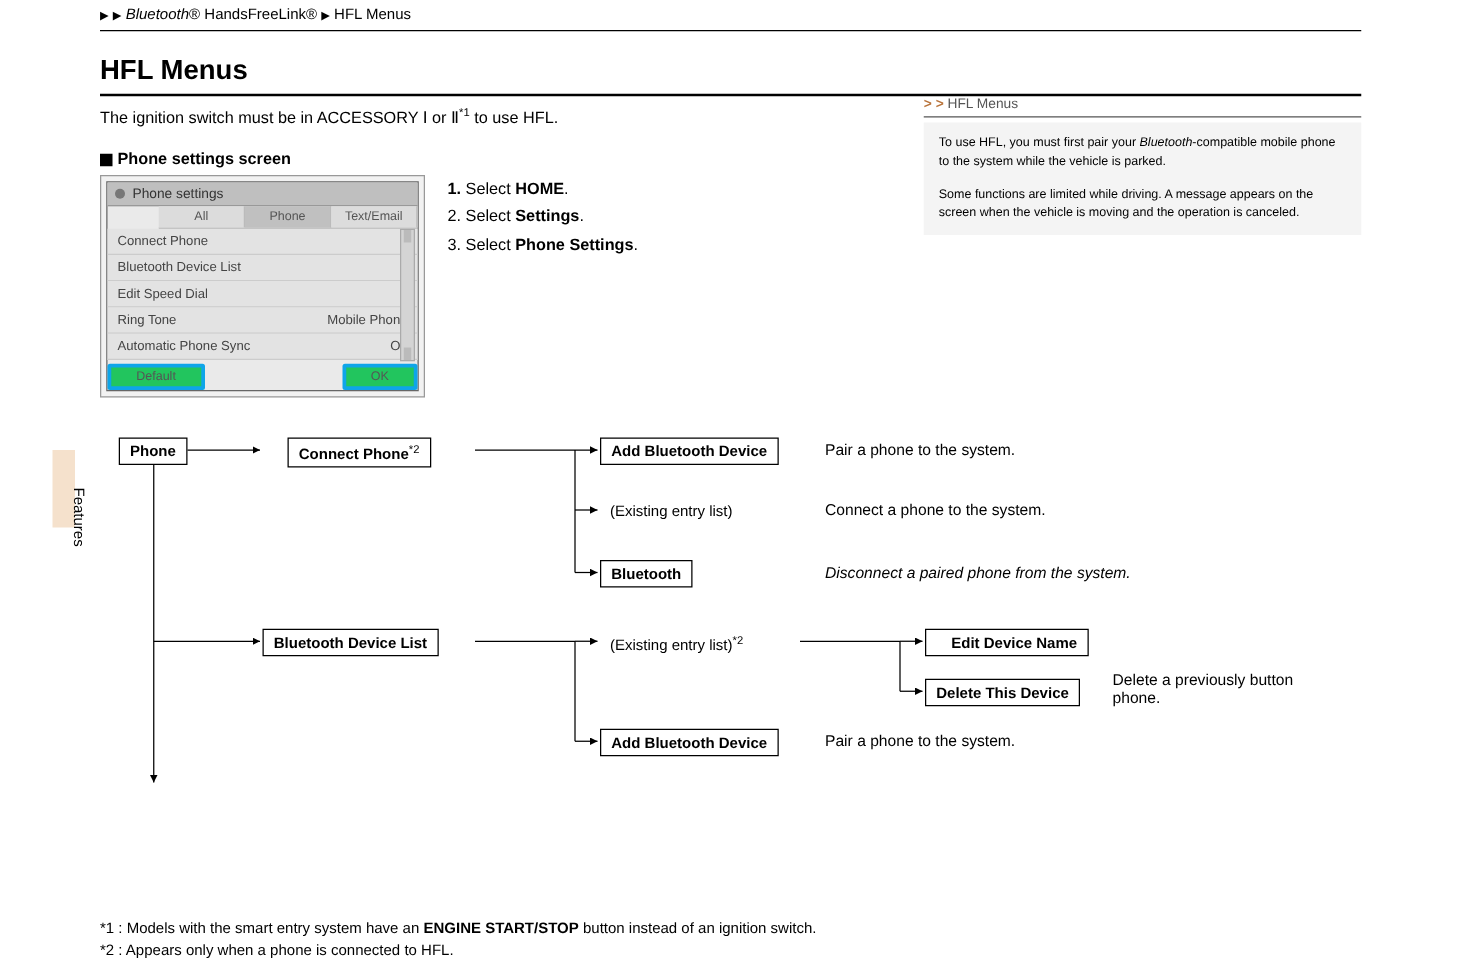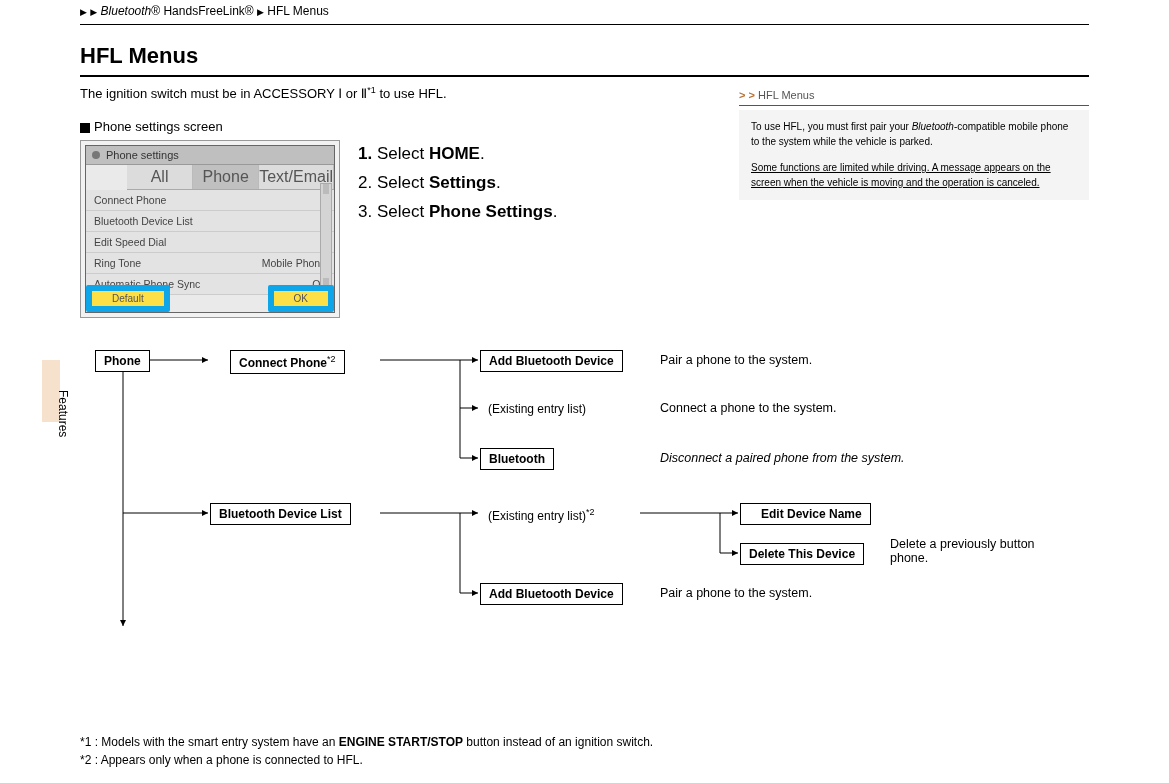--- a/index.html
+++ b/index.html
@@ -21,48 +21,48 @@
   .breadcrumb-top .arrow { font-size: 9px; }
   .hr-thin { border: none; border-top: 1px solid #000; margin: 6px 80px 0; }
   .page-title {
     font-size: 22px;
     font-weight: bold;
     margin: 18px 80px 6px;
   }
   .hr-thick { border: none; border-top: 2px solid #000; margin: 0 80px; }
   .content { display: flex; padding: 0 80px; }
   .col-left { flex: 1 1 auto; padding-top: 8px; }
-  .col-right { width: 370px; padding-left: 20px; padding-top: 12px; }
+  .col-right { width: 370px; padding-left: 20px; padding-top: 0; }
   .ignition { font-size: 13px; }
-  .subhead { font-weight: normal; font-size: 13px; margin-top: 18px; }
+  .subhead { font-weight: bold; font-size: 13px; margin-top: 18px; }
   .subhead .square { display:inline-block; width:10px; height:10px; background:#000; margin-right:4px; vertical-align:middle; }
 
   .screen-row { display:flex; gap:18px; margin-top:6px; }
-  .steps { font-size:17px; line-height:1.7; }
+  .steps { font-size:13px; line-height:1.7; }
 
   
   .mock {
     width: 260px; height:178px;
     background:#f2f2f2; border:1px solid #999;
     padding:4px;
     position:relative;
   }
   .mock-inner { border:1px solid #666; height:100%; background:#eaeaea; }
   .mock-title { background:#bfbfbf; padding:3px 6px; font-size:11px; color:#333; display:flex; align-items:center; gap:6px; border-bottom:1px solid #999;}
   .mock-title .dot{ width:8px;height:8px;border-radius:50%;background:#777;display:inline-block;}
-  .mock-tabs { display:flex; font-size:16px; border-bottom:1px solid #aaa;margin-left:41px;}
+  .mock-tabs { display:flex; font-size:10px; border-bottom:1px solid #aaa;margin-left:41px;}
   .mock-tabs div{ flex:1; text-align:center; padding:3px 0; background:#dcdcdc; border-right:1px solid #bbb; color:#555;}
   .mock-tabs div.active{ background:#c0c0c0;}
   .mock-list { font-size:10.5px; color:#444;}
   .mock-row { display:flex; justify-content:space-between; padding:4px 8px; border-bottom:1px solid #ccc; background:#e3e3e3;}
   .mock-scroll { position:absolute; right:7px; top:42px; bottom:28px; width:12px; background:#d4d4d4; border:1px solid #aaa;}
   .mock-scroll::before,.mock-scroll::after{content:"";position:absolute;left:2px;right:2px;height:10px;background:#bbb;}
   .mock-scroll::before{top:0;} .mock-scroll::after{bottom:0;}
   .mock-btns{position:absolute;bottom:5px;left:5px;right:5px;display:flex;justify-content:space-between;font-size:10px;color:#555;}
-  .mock-btn{background:#fde047;border:6px solid #0ea5e9;padding:2px 20px;border-radius:2px;}
+  .mock-btn{background:#22c55e;border:3px solid #0ea5e9;padding:2px 20px;border-radius:2px;}
   .accent { position:absolute; left:42px; top:360px; width:18px; height:62px; background:#f5e1cc; }
   .features-label { position:absolute; left:56px; top:390px; writing-mode:vertical-rl; font-size:12px; }
 
   
   .info-head { font-size:11px; color:#555; padding-bottom:2px; }
   .info-head .gt{ color:#b8733a; font-weight:bold;}
   .info-line{ border:none;border-top:1.5px solid #555;margin:2px 0 0;}
   .info-box { background:#f4f4f4; padding:10px 12px; font-size:10px; line-height:1.45; margin-top:4px;}
 
   
@@ -218,21 +218,21 @@
     </div>
   </div>
 
   <div class="col-right">
     <div class="info-head">
       <span class="gt">&gt;</span> <span class="gt">&gt;</span> <span>HFL Menus</span>
     </div>
     <hr class="info-line">
     <div class="info-box">
       <p style="margin:0 0 12px 0;"><span>To use HFL, you must first pair your </span><i>Bluetooth</i><span>-compatible mobile phone to the system while the vehicle is parked.</span></p>
-      <p style="margin:0;text-decoration:underline;">Some functions are limited while driving. A message appears on the screen when the vehicle is moving and the operation is canceled.</p>
+      <p style="margin:0;">Some functions are limited while driving. A message appears on the screen when the vehicle is moving and the operation is canceled.</p>
     </div>
   </div>
 </div>
 
 <div class="accent"></div>
 <div class="features-label">Features</div>
 
 <div class="footnotes">
   <div><span>*1 : Models with the smart entry system have an </span><b>ENGINE START/STOP</b><span> button instead of an ignition switch.</span></div>
   <div>*2 : Appears only when a phone is connected to HFL.</div>

